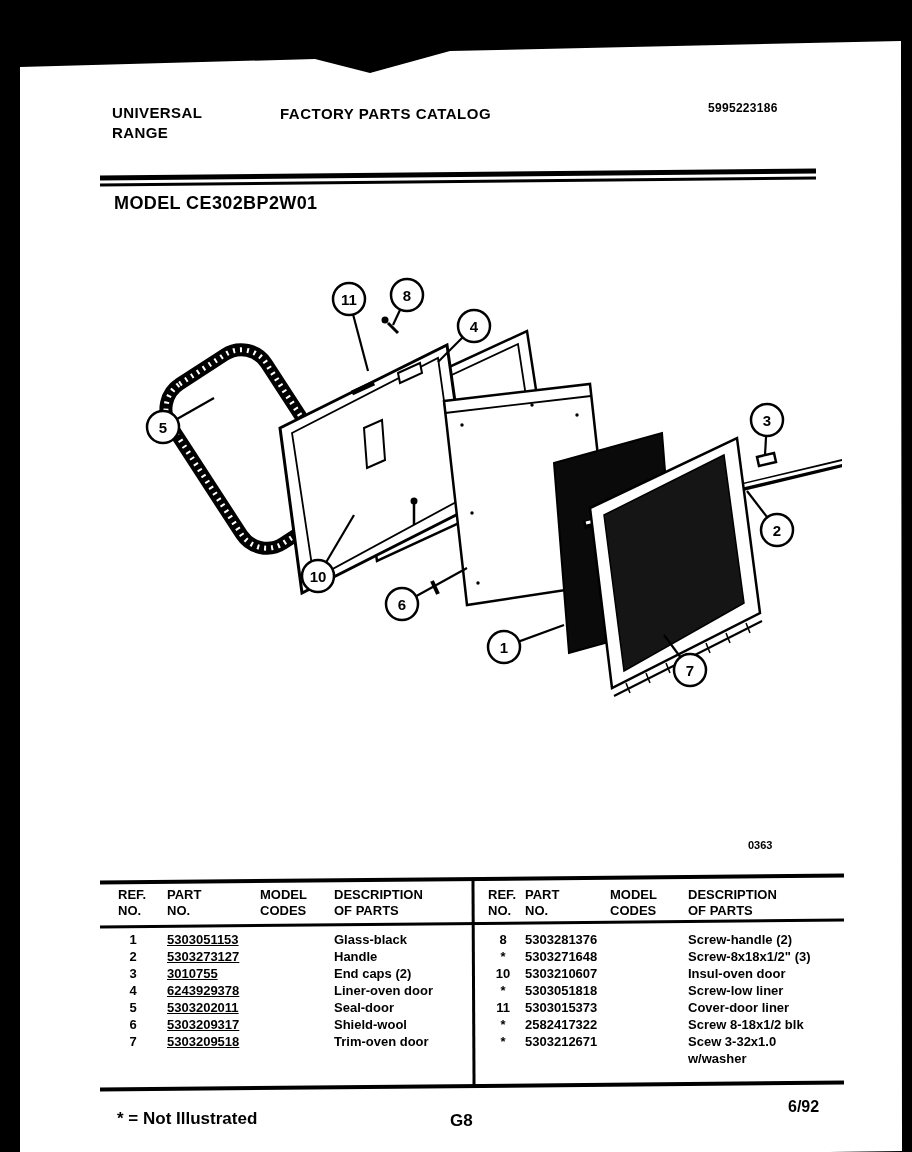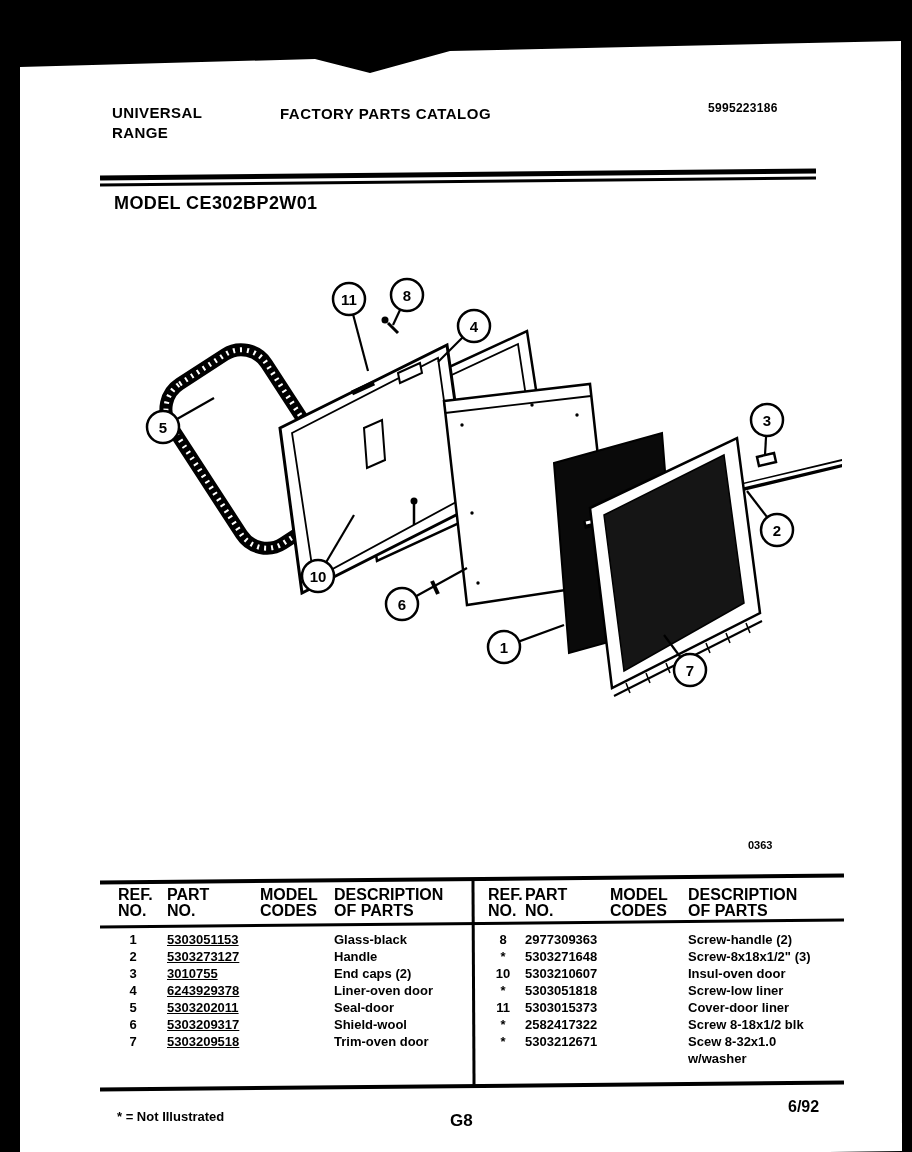--- a/index.html
+++ b/index.html
@@ -19,32 +19,32 @@
   #section-code{left:728px;top:818px;font-size:11px;font-weight:bold;}
   
   #diagram{left:82px;top:242px;width:740px;height:440px;}
   
   #tbl-top{left:80px;top:856px;width:744px;height:4px;}
   #tbl-head-rule{left:80px;top:901px;width:744px;height:3px;}
   #tbl-bottom{left:80px;top:1063px;width:744px;height:4px;}
   #tbl-vdiv{left:452px;top:857px;width:3px;height:208px;background:#000;transform:rotate(-0.3deg);}
   .half{position:absolute;top:862px;width:372px;height:200px;font-weight:bold;}
   .half.lft{left:80px;} .half.rgt{left:452px;}
-  .hcell{position:absolute;top:4px;font-size:16px;line-height:16px;white-space:pre;}
+  .hcell{position:absolute;top:4px;font-size:13px;line-height:16px;white-space:pre;}
   .lft .h-ref{left:18px;} .lft .h-part{left:67px;} .lft .h-codes{left:160px;} .lft .h-desc{left:234px;}
   .rgt .h-ref{left:16px;} .rgt .h-part{left:53px;} .rgt .h-codes{left:138px;} .rgt .h-desc{left:216px;}
   .rows{position:absolute;left:0;top:48px;width:372px;}
   .trow{position:relative;font-size:13px;line-height:17px;}
   .cref,.cpart,.ccodes{position:absolute;top:0;white-space:nowrap;}
   .lft .cref{left:18px;width:30px;text-align:center;} .lft .cpart{left:67px;text-decoration:underline;} .lft .ccodes{left:160px;}
   .lft .cdesc{display:block;padding-left:234px;white-space:pre;}
   .rgt .cref{left:16px;width:30px;text-align:center;} .rgt .cpart{left:53px;} .rgt .ccodes{left:138px;}
   .rgt .cdesc{display:block;padding-left:216px;white-space:pre;}
   
-  #note{left:97px;top:1088px;font-size:13px;font-weight:bold;}
+  #note{left:97px;top:1088px;font-size:17px;font-weight:bold;}
   #page-code{left:430px;top:1090px;width:60px;text-align:left;font-size:17px;font-weight:bold;}
   #date-code{left:768px;top:1077px;font-size:16px;font-weight:bold;}
 </style>
 </head>
 <body>
 
 <div id="stage">
   <div id="page">
 
     <div class="abs" id="brand">
@@ -234,21 +234,21 @@
     </div>
 
     <div class="half rgt">
       <div class="hcell h-ref"><span>REF.</span><br><span>NO.</span></div>
       <div class="hcell h-part"><span>PART</span><br><span>NO.</span></div>
       <div class="hcell h-codes"><span>MODEL</span><br><span>CODES</span></div>
       <div class="hcell h-desc"><span>DESCRIPTION</span><br><span>OF PARTS</span></div>
       <div class="rows">
           <div class="trow">
             <span class="cref">8</span>
-            <span class="cpart">2977309363</span>
+            <span class="cpart">5303281376</span>
             <span class="ccodes"></span>
             <span class="cdesc">Screw-handle (2)</span>
           </div>
           <div class="trow">
             <span class="cref">*</span>
             <span class="cpart">5303271648</span>
             <span class="ccodes"></span>
             <span class="cdesc">Screw-8x18x1/2" (3)</span>
           </div>
           <div class="trow">
@@ -272,21 +272,21 @@
           <div class="trow">
             <span class="cref">*</span>
             <span class="cpart">2582417322</span>
             <span class="ccodes"></span>
             <span class="cdesc">Screw 8-18x1/2 blk</span>
           </div>
           <div class="trow">
             <span class="cref">*</span>
             <span class="cpart">5303212671</span>
             <span class="ccodes"></span>
-            <span class="cdesc">Scew 8-32x1.0
+            <span class="cdesc">Scew 3-32x1.0
 w/washer</span>
           </div>
         </div>
     </div>
 
     <div class="abs" id="note">* = Not Illustrated</div>
     <div class="abs" id="page-code">G8</div>
     <div class="abs" id="date-code">6/92</div>
   </div>
 </div>

